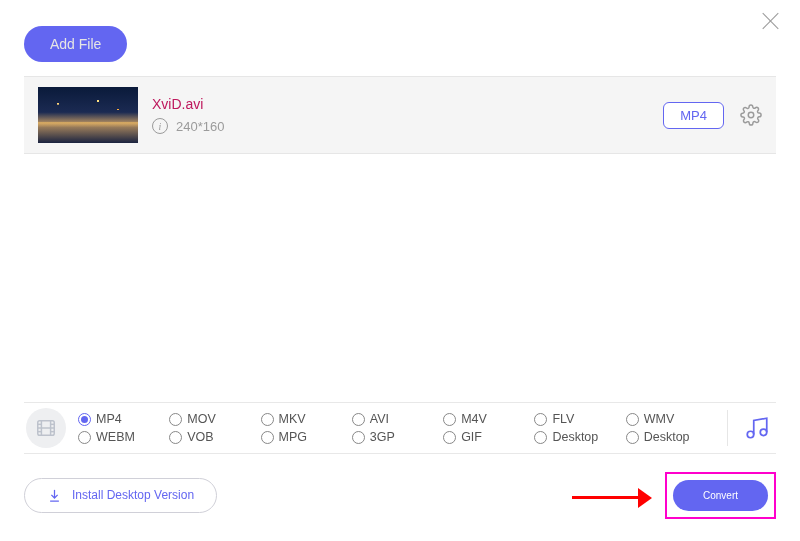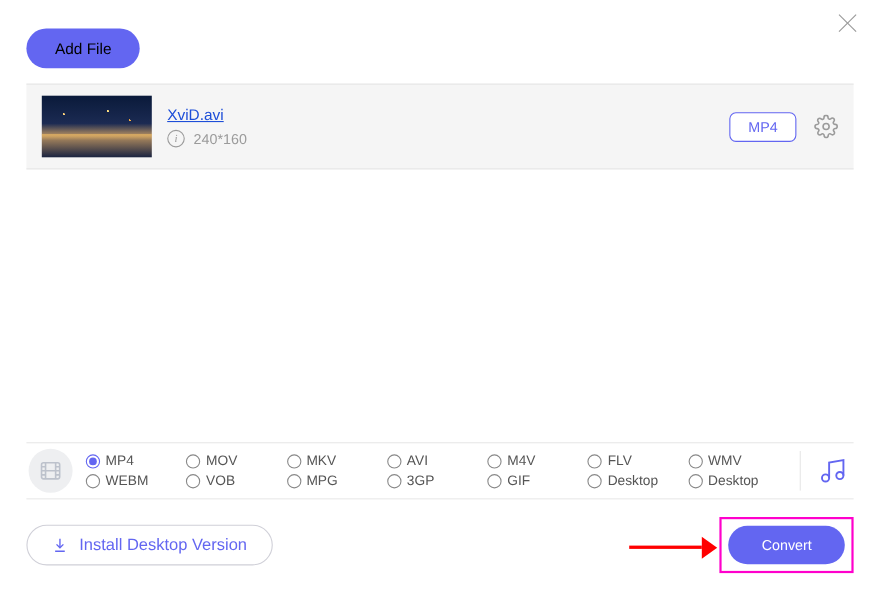--- a/index.html
+++ b/index.html
@@ -3,59 +3,59 @@
 <meta charset="utf-8">
 <style>
 * { box-sizing: border-box; margin: 0; padding: 0; font-family: -apple-system, BlinkMacSystemFont, "Segoe UI", Arial, sans-serif; }
 body { background: #fff; width: 800px; height: 541px; overflow: hidden; position: relative; }
 
 .close-btn { position: absolute; top: 10px; right: 18px; width: 22px; height: 22px; cursor: pointer; }
 .close-btn::before, .close-btn::after { content: ''; position: absolute; left: 10px; top: 0; width: 1px; height: 22px; background: #999; }
 .close-btn::before { transform: rotate(45deg); }
 .close-btn::after { transform: rotate(-45deg); }
 
-.add-file-btn { position: absolute; left: 24px; top: 26px; background: #6366f1; color: #000000; border: none; border-radius: 22px; padding: 10px 26px; font-size: 14px; cursor: pointer; }
+.add-file-btn { position: absolute; left: 24px; top: 26px; background: #6366f1; color: #e5e5e5; border: none; border-radius: 22px; padding: 10px 26px; font-size: 14px; cursor: pointer; }
 
 .file-row { position: absolute; left: 24px; right: 24px; top: 76px; height: 78px; background: #f5f5f5; border-top: 1px solid #e6e6e6; border-bottom: 1px solid #e6e6e6; display: flex; align-items: center; padding: 0 14px; }
 
 .thumb { width: 100px; height: 56px; background: linear-gradient(180deg,#0a1a3a 0%,#1b2a52 45%,#b69060 65%,#1a2340 100%); position: relative; flex-shrink: 0; }
 .thumb::after { content:''; position:absolute; inset:0; background:
   radial-gradient(2px 2px at 20% 30%, #ffd47a 40%, transparent 50%),
   radial-gradient(2px 2px at 60% 25%, #ffe080 40%, transparent 50%),
   radial-gradient(2px 2px at 80% 40%, #ffb040 40%, transparent 50%),
   linear-gradient(transparent 62%, rgba(255,200,100,.55) 62%, transparent 72%);
 }
 
 .file-meta { margin-left: 14px; flex: 1; }
-.file-name { color: #1d4ed8; font-size: 14px; margin-bottom: 6px; text-decoration: underline; }
+.file-name { color: #be185d; font-size: 14px; margin-bottom: 6px; }
 .file-res { display: flex; align-items: center; gap: 8px; color: #9b9b9b; font-size: 13px; }
 .info-icon { width: 16px; height: 16px; border: 1.5px solid #9b9b9b; border-radius: 50%; display: flex; align-items: center; justify-content: center; font-size: 10px; font-style: italic; font-family: serif; color: #9b9b9b; }
 
 .fmt-badge { border: 1px solid #6366f1; color: #6366f1; border-radius: 6px; padding: 5px 16px; font-size: 13px; margin-right: 16px; cursor: pointer; background: #fff; }
 .gear-icon { width: 22px; height: 22px; cursor: pointer; color: #9b9b9b; }
 
 .format-panel { position: absolute; left: 24px; right: 24px; top: 402px; height: 52px; border-top: 1px solid #e8e8e8; border-bottom: 1px solid #e8e8e8; display: flex; align-items: center; }
 .film-icon-box { width: 40px; height: 40px; border-radius: 50%; background: #eeeff1; display: flex; align-items: center; justify-content: center; margin-right: 12px; margin-left: 2px; flex-shrink:0; }
 .film-icon-box svg { color: #bdc2cc; }
 
 .format-grid { display: grid; grid-template-columns: repeat(7, 1fr); column-gap: 6px; row-gap: 4px; flex: 1; }
 .fmt-opt { display: flex; align-items: center; gap: 5px; font-size: 12.5px; color: #555; cursor: pointer; white-space: nowrap; }
 .radio { width: 13px; height: 13px; border: 1.5px solid #888; border-radius: 50%; display: inline-flex; align-items: center; justify-content: center; flex-shrink: 0; }
 .radio.checked { border-color: #6366f1; }
 .radio.checked::after { content:''; width: 7px; height: 7px; background: #6366f1; border-radius: 50%; }
 
 .vsep { width: 1px; height: 36px; background: #e6e6e6; margin: 0 16px; }
 .music-icon { color: #6366f1; margin-right: 6px; cursor: pointer; }
 
 .bottom-bar { position: absolute; left: 24px; right: 24px; top: 470px; height: 50px; display: flex; align-items: center; justify-content: space-between; }
-.install-btn { border: 1px solid #d0d0d8; background: #fff; color: #6366f1; border-radius: 22px; padding: 9px 22px; font-size: 15px; cursor: pointer; display: flex; align-items: center; gap: 10px; }
+.install-btn { border: 1px solid #d0d0d8; background: #fff; color: #6366f1; border-radius: 22px; padding: 9px 22px; font-size: 12px; cursor: pointer; display: flex; align-items: center; gap: 10px; }
 .dl-icon { width: 15px; height: 15px; }
 
 .convert-wrap { position: relative; padding: 6px; border: 2.5px solid #ff00cc; }
-.convert-btn { background: #6366f1; color: #fff; border: none; border-radius: 22px; padding: 10px 30px; font-size: 13px; cursor: pointer; }
+.convert-btn { background: #6366f1; color: #fff; border: none; border-radius: 22px; padding: 10px 30px; font-size: 10px; cursor: pointer; }
 
 .arrow { position: absolute; right: 148px; top: 488px; width: 80px; height: 4px; }
 .arrow-line { position: absolute; left:0; top: 8px; width: 66px; height: 3px; background: #ff0000; }
 .arrow-head { position: absolute; right: 0; top: 0; width: 0; height: 0; border-left: 14px solid #ff0000; border-top: 10px solid transparent; border-bottom: 10px solid transparent; }
 </style>
 </head>
 <body>
 
 <div class="close-btn"></div>
 

